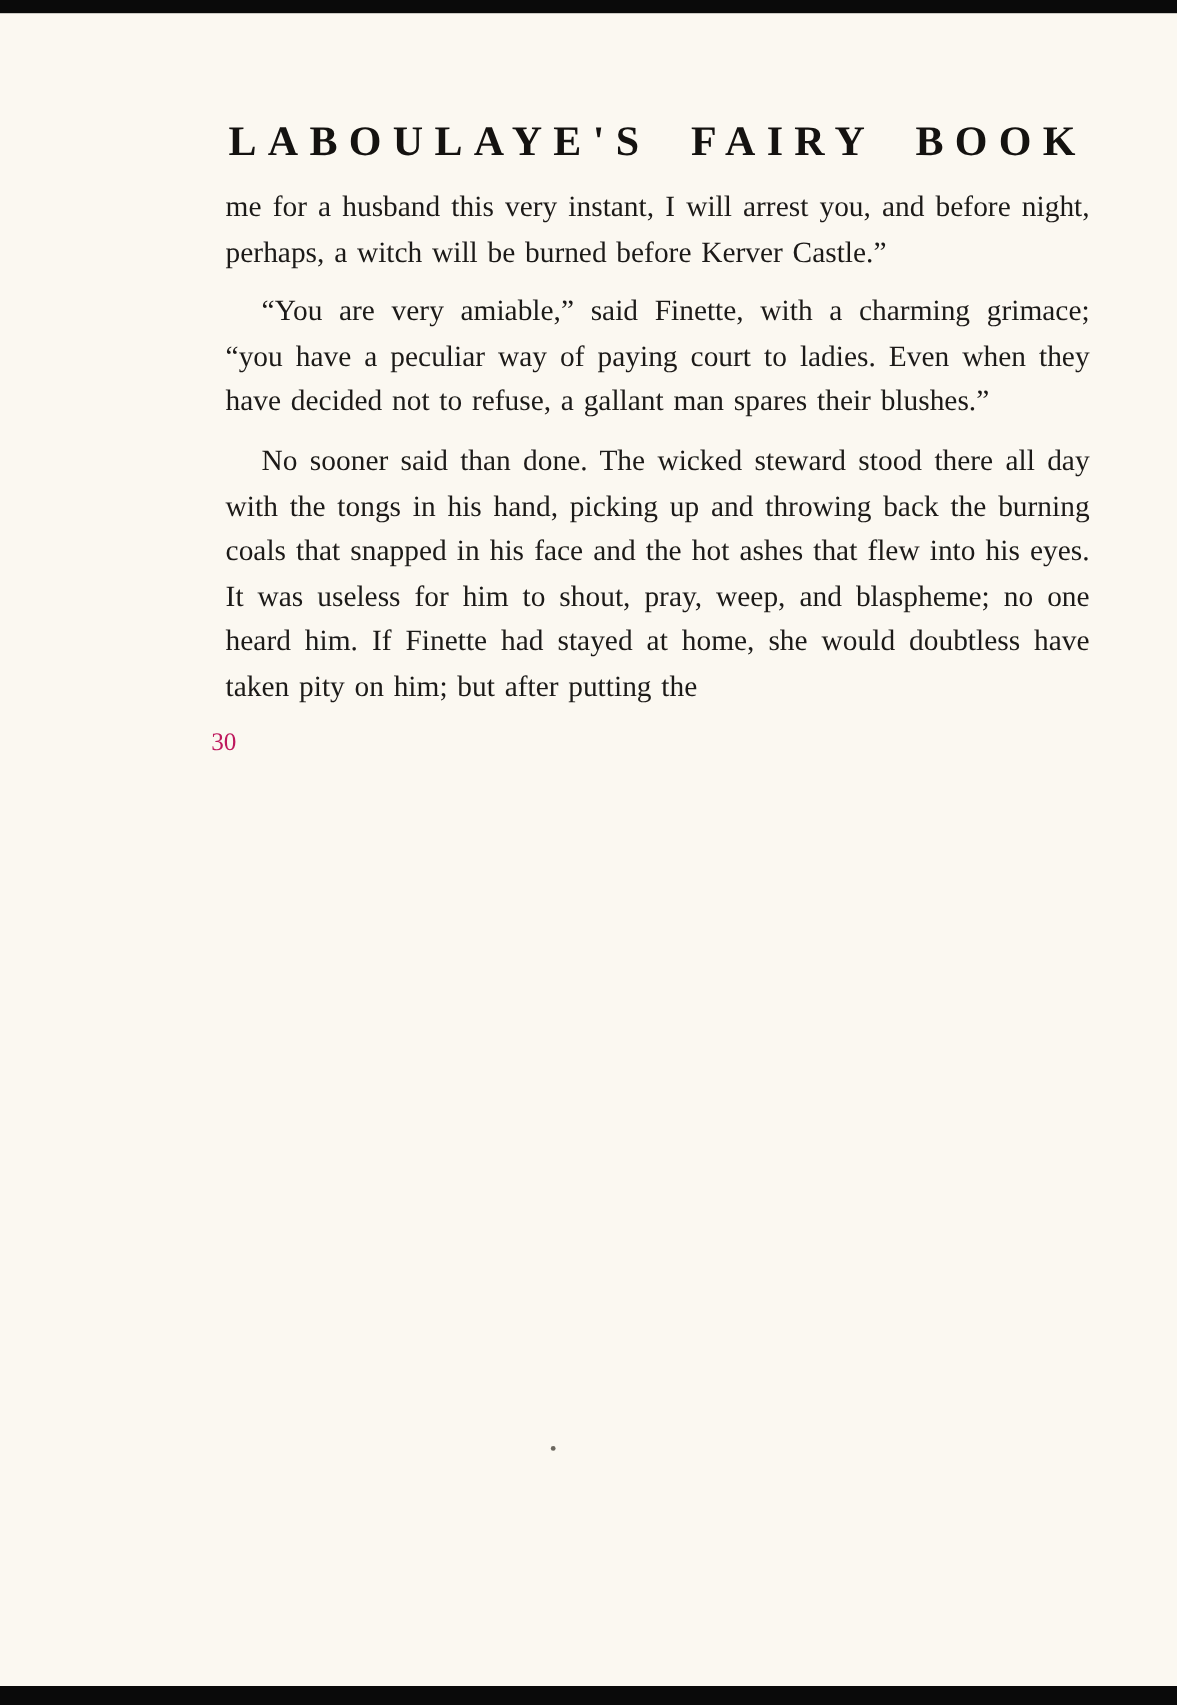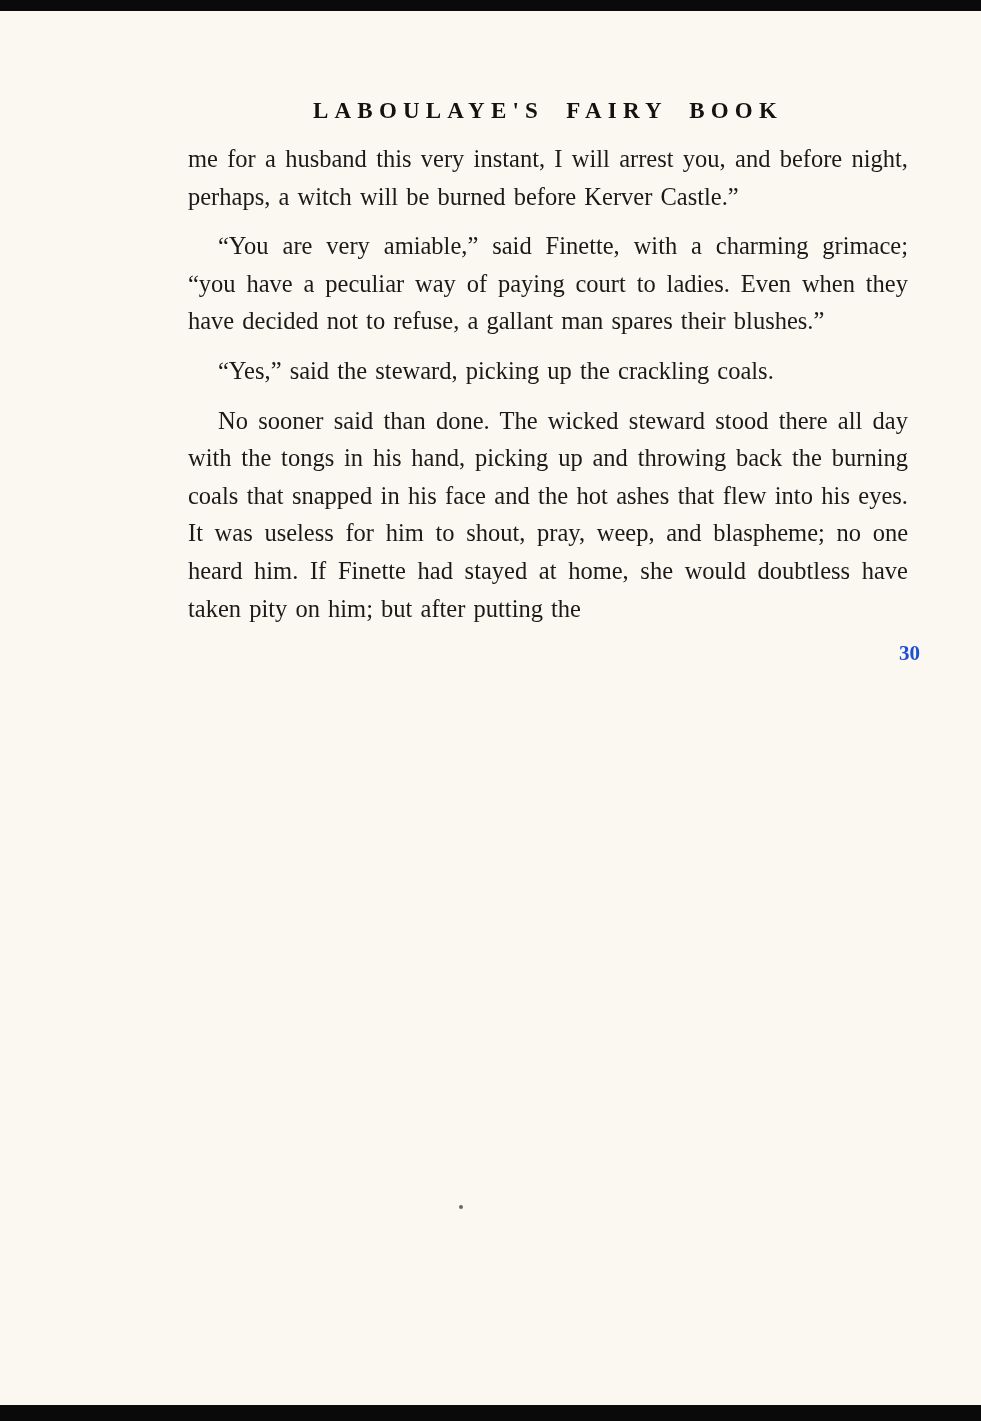--- a/index.html
+++ b/index.html
@@ -41,21 +41,21 @@
     background: #6b675f;
   }
   .text-column {
     position: absolute;
     top: 98px;
     left: 176px;
     width: 744px;
   }
   .running-head {
     text-align: center;
-    font-size: 23px;
+    font-size: 35px;
     font-weight: 700;
     letter-spacing: 0.27em;
     word-spacing: 0.45em;
     margin: 0 0 16px 0;
     color: #141210;
     white-space: nowrap;
   }
   .text-block {
     text-align: justify;
   }
@@ -66,40 +66,39 @@
     text-indent: 30px;
     word-spacing: 2px;
   }
   .para.no-indent {
     text-indent: 0;
   }
   .para em {
     font-style: italic;
   }
   .page-number {
-    text-align: right;
+    text-align: left;
     font-size: 21px;
-    font-weight: 700;
+    font-weight: 400;
     margin-top: 14px;
-    color: #1d4ed8;
+    color: #be185d;
   }
 </style>
 </head>
 <body>
 
 <div class="page">
   <div class="scan-bar-top"></div>
 
   <div class="text-column">
     <h1 class="running-head">LABOULAYE'S FAIRY BOOK</h1>
 
     <div class="text-block">
         <p class="para no-indent"><span>me for a husband this very instant, I will arrest you, and before night, perhaps, a witch will be burned before Kerver Castle.”</span></p>
         <p class="para"><span>“You are very amiable,” said Finette, with a charming grimace; “you have a peculiar way of paying court to ladies. Even when they have decided not to refuse, a gallant man spares their blushes.”</span></p>
-        <p class="para"><span>“Yes,” said the steward, picking up the crackling coals.</span></p>
         <p class="para"><span>No sooner said than done. The wicked steward stood there all day with the tongs in his hand, picking up and throwing back the burning coals that snapped in his face and the hot ashes that flew into his eyes. It was useless for him to shout, pray, weep, and blaspheme; no one heard him. If Finette had stayed at home, she would doubtless have taken pity on him; but after putting the</span></p>
       </div>
 
     <div class="page-number">30</div>
   </div>
 
   <div class="scan-speck"></div>
   <div class="scan-bar-bottom"></div>
 </div>
 

